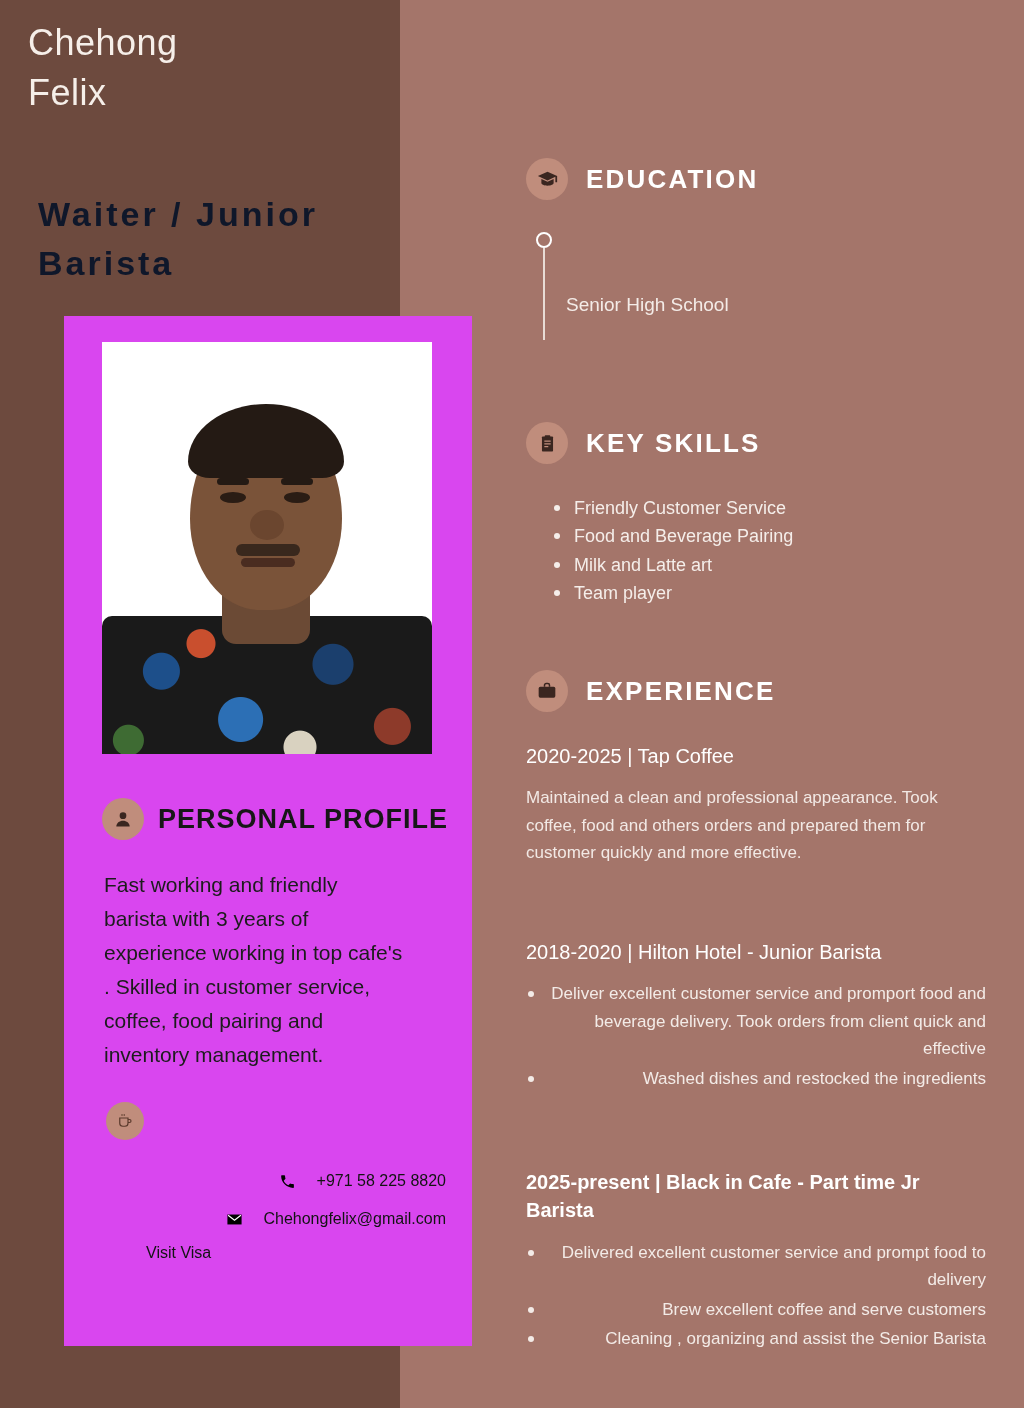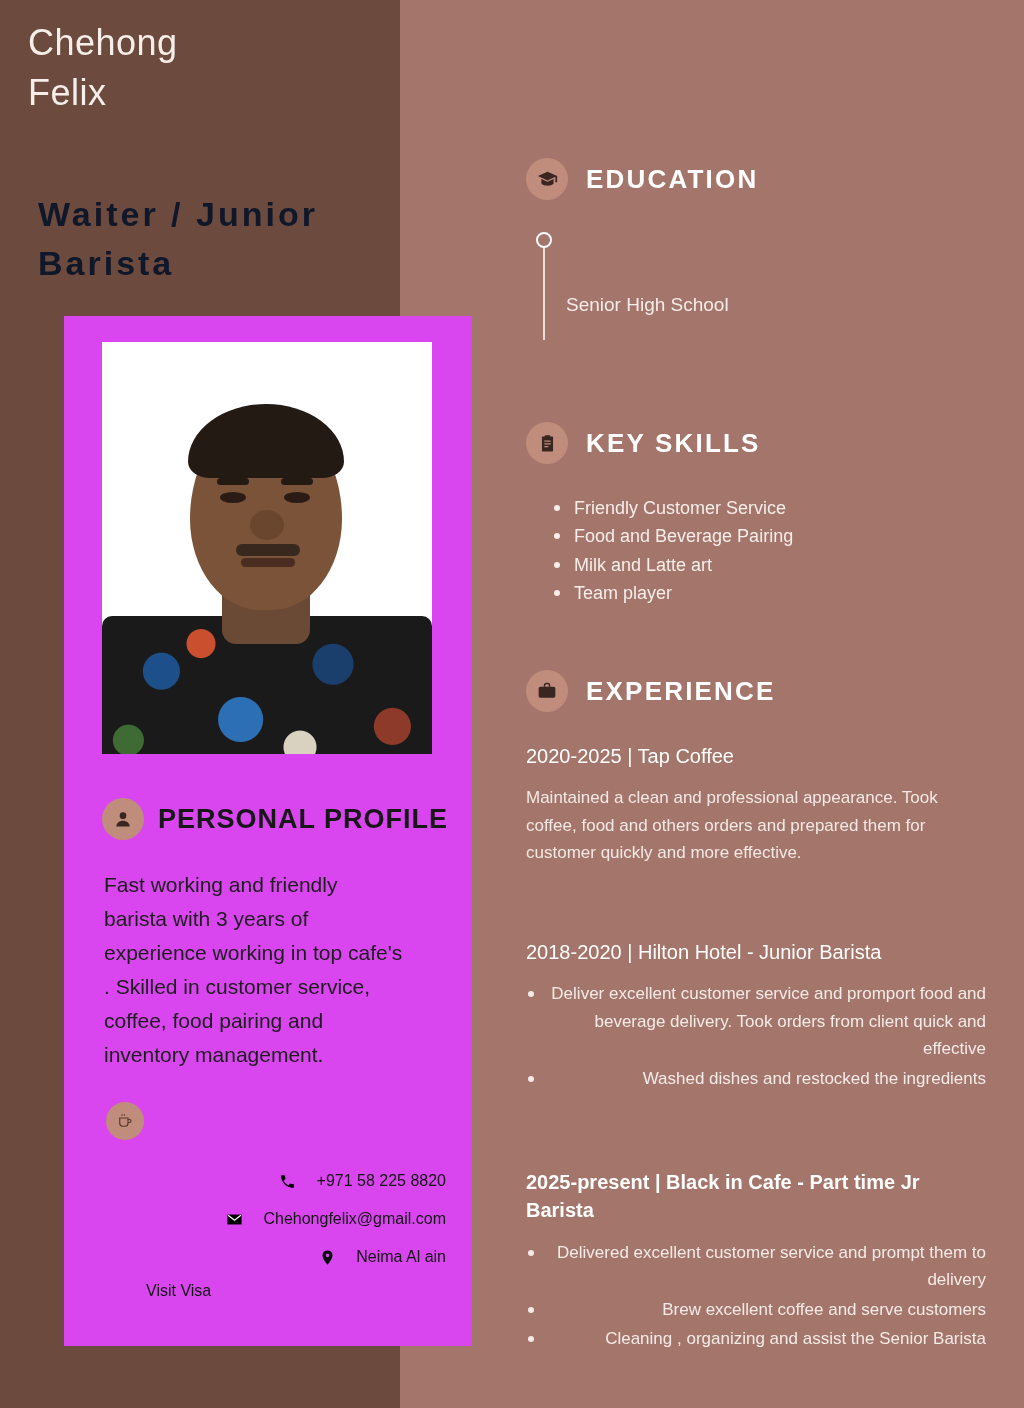--- a/index.html
+++ b/index.html
@@ -351,28 +351,20 @@
     </div>
     <div class="contact-row">
       <span class="c-ico">
         <svg width="17" height="17" viewBox="0 0 24 24" fill="currentColor" aria-hidden="true">
           <path d="M2 5h20v14H2z" fill="currentColor"></path>
           <path d="M3 6l9 7 9-7" stroke="#fff" stroke-width="1.6" fill="none"></path>
         </svg>
       </span>
       <span>Chehongfelix@gmail.com</span>
     </div>
-    <div class="contact-row">
-      <span class="c-ico">
-        <svg width="17" height="17" viewBox="0 0 24 24" fill="currentColor" aria-hidden="true">
-          <path d="M12 2a7 7 0 0 0-7 7c0 5.2 7 13 7 13s7-7.8 7-13a7 7 0 0 0-7-7zm0 9.5A2.5 2.5 0 1 1 12 6.5a2.5 2.5 0 0 1 0 5z"></path>
-        </svg>
-      </span>
-      <span> Neima Al ain</span>
-    </div>
     <div class="contact-extra">Visit Visa</div>
   </div>
 </div>
 
 <div class="right-col">
 
   <div class="sec-head" id="edu-head">
     <span class="circ-icon">
       <svg width="21" height="21" viewBox="0 0 24 24" fill="currentColor" aria-hidden="true">
         <path d="M12 3L1 8l11 5 9-4.1V15h2V8z"></path>
@@ -425,19 +417,19 @@
     <div class="exp-title">2018-2020 | Hilton Hotel - Junior Barista</div>
     <ul class="exp-list">
       <li>Deliver excellent customer service and promport food and beverage delivery. Took orders from client quick and effective</li>
       <li>Washed dishes and restocked the ingredients</li>
     </ul>
   </div>
 
   <div class="exp-block" id="exp3">
     <div class="exp-title bold">2025-present | Black in Cafe - Part time Jr Barista</div>
     <ul class="exp-list">
-      <li>Delivered excellent customer service and prompt them to delivery</li>
+      <li>Delivered excellent customer service and prompt food to delivery</li>
       <li>Brew excellent coffee and serve customers</li>
       <li>Cleaning , organizing and assist the Senior Barista</li>
     </ul>
   </div>
 
 </div>
 
 </body></html>

